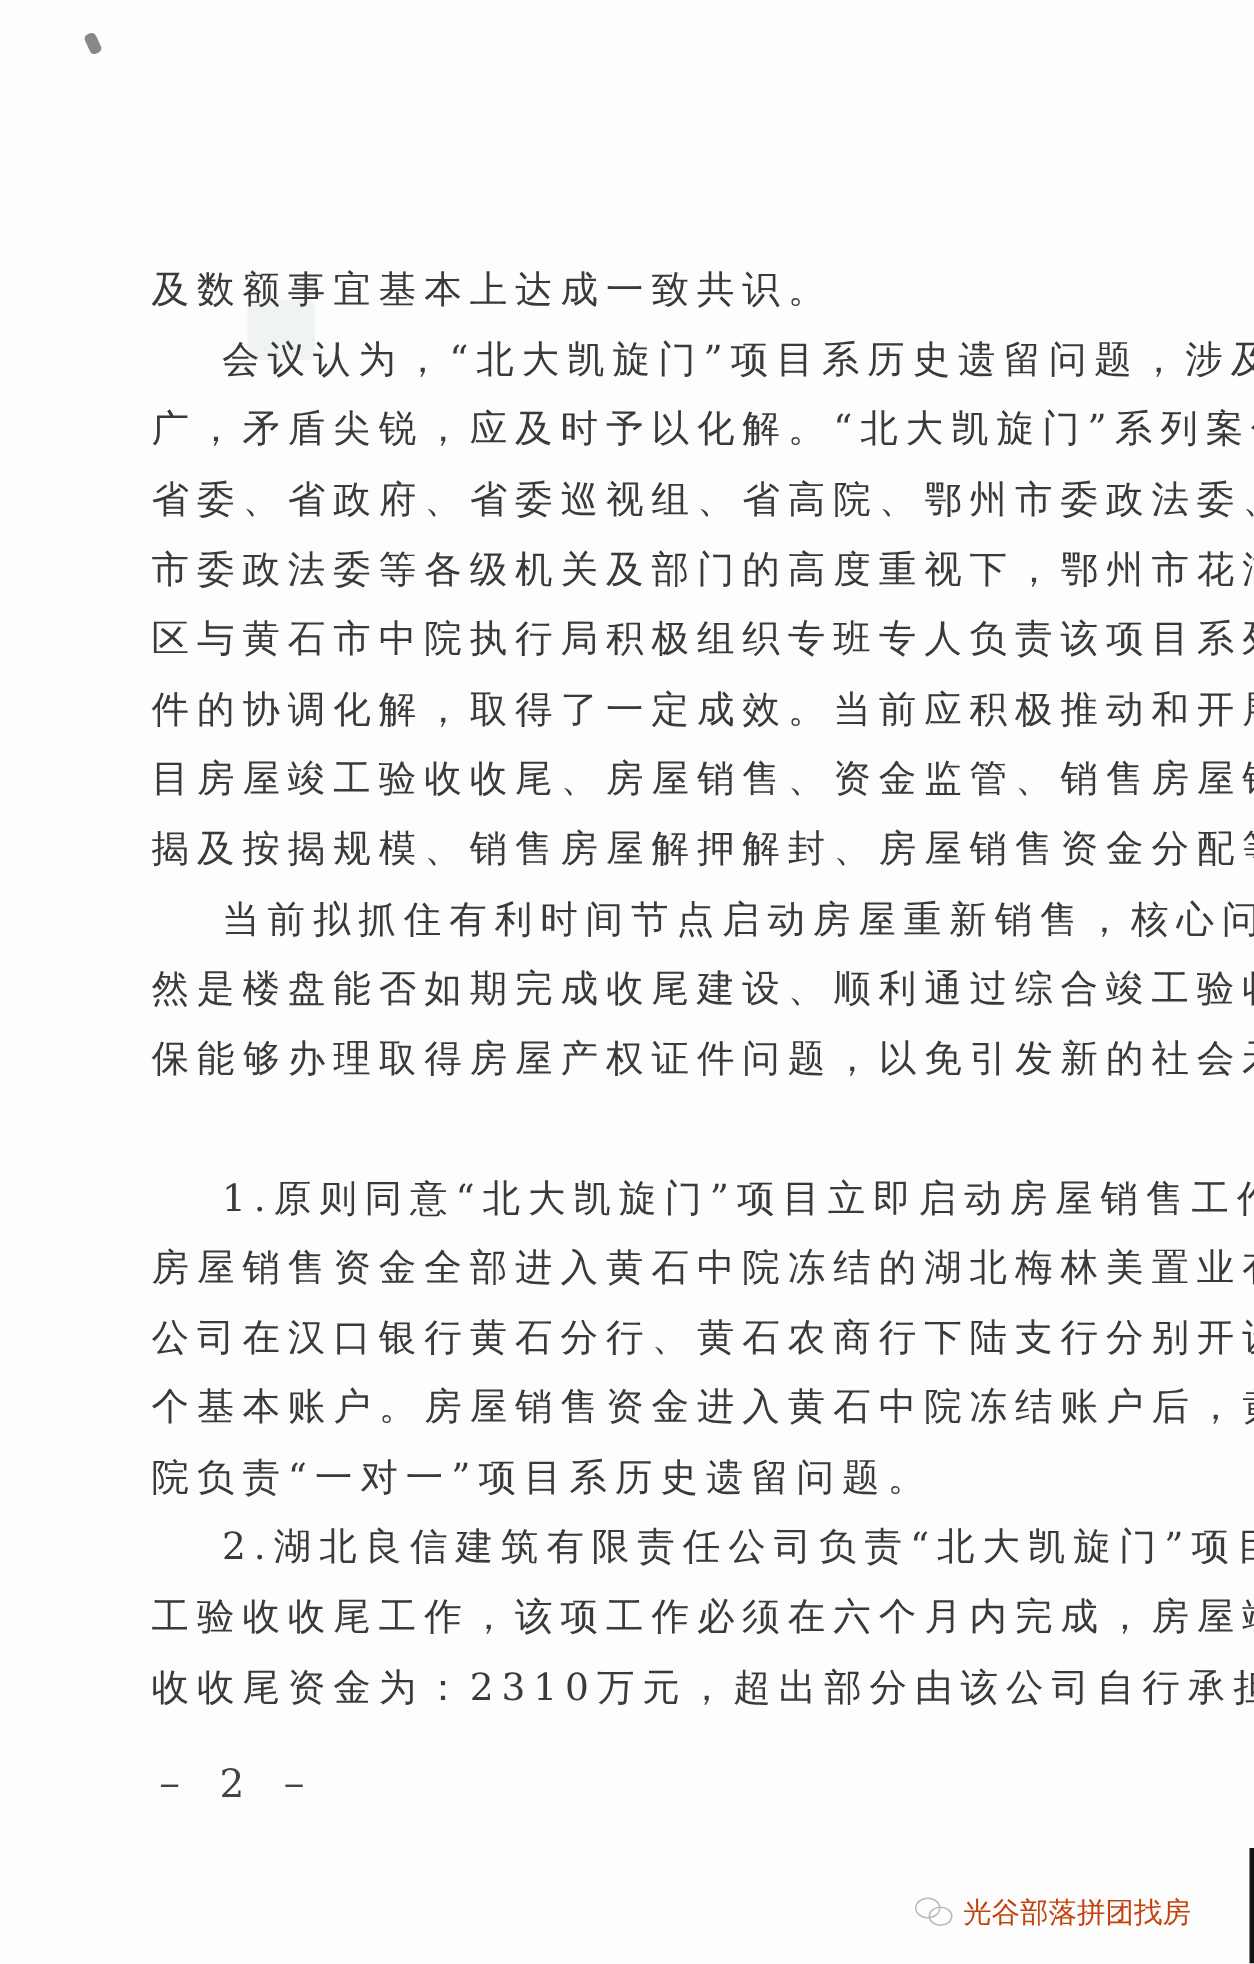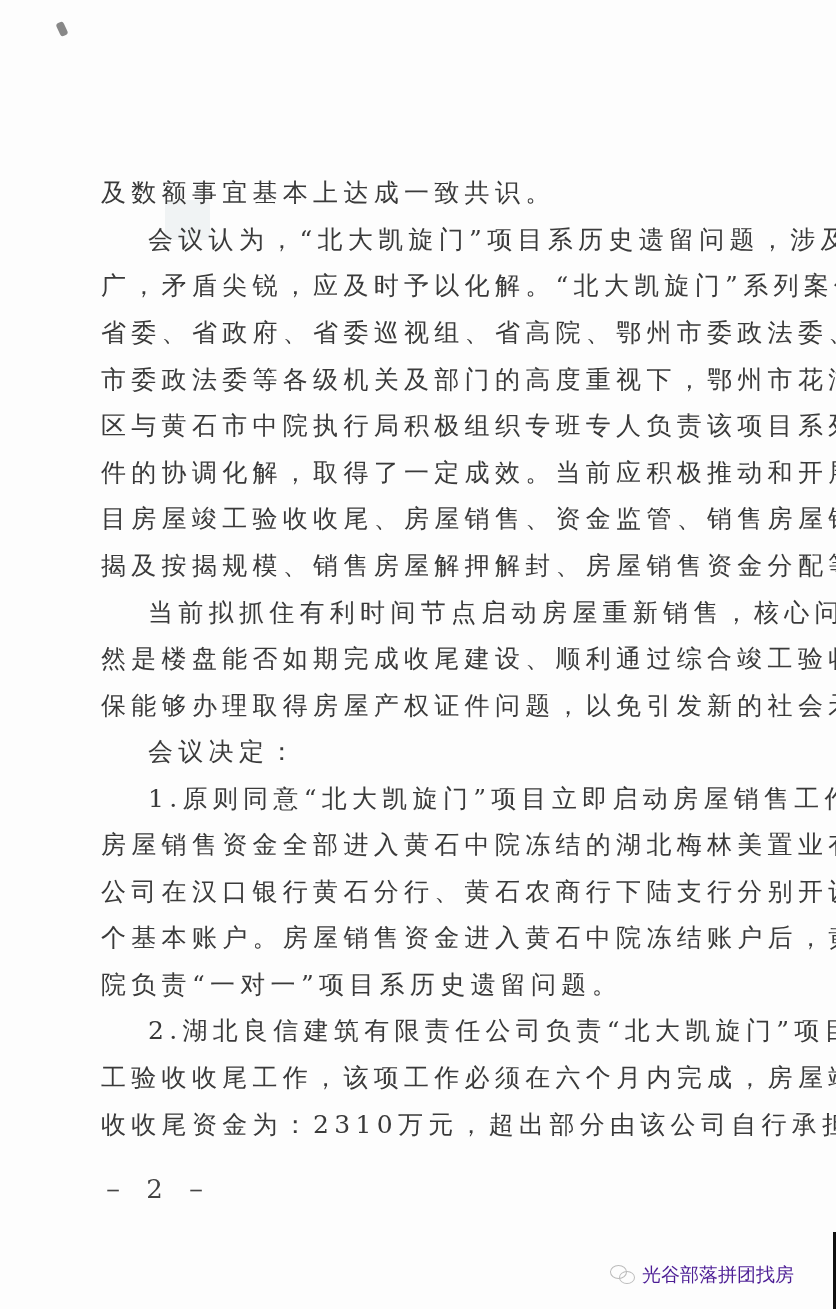--- a/index.html
+++ b/index.html
@@ -9,21 +9,21 @@
   }
   .page { position:absolute; left:0; top:0; width:836px; height:1309px; }
   .line {
     position:absolute; left:101px; width:670px; font-size:25px; line-height:30px;
     letter-spacing:5.3px; white-space:nowrap;
   }
   .indent { left:148px; }
   .page-num { position:absolute; left:100px; top:1172px; font-size:26px; letter-spacing:6px; color:#444; }
   .smudge { position:absolute; left:58px; top:22px; width:8px; height:14px; background:#555; transform:rotate(-25deg); border-radius:3px; opacity:.7; }
   .stamp-ghost { position:absolute; left:165px; top:200px; width:45px; height:40px; background:#e7ecef; opacity:.6; border-radius:4px; }
-  .watermark { position:absolute; left:610px; top:1262px; display:flex; align-items:center; gap:6px; color:#4c1d95; font-family:"DejaVu Sans",sans-serif; font-size:19px; }
+  .watermark { position:absolute; left:610px; top:1262px; display:flex; align-items:center; gap:6px; color:#c2410c; font-family:"DejaVu Sans",sans-serif; font-size:19px; }
   .wm-icon { width:26px; height:20px; position:relative; }
   .wm-icon span { position:absolute; border:1.5px solid #bbb; border-radius:50%; }
   .edge { position:absolute; right:0; top:1232px; width:3px; height:77px; background:#111; }
 </style>
 </head>
 <body>
 
 <div class="page">
   <div class="smudge"></div>
   <div class="stamp-ghost"></div>
@@ -33,21 +33,20 @@
   <div class="line" style="top:271px">广，矛盾尖锐，应及时予以化解。“北大凯旋门”系列案件在</div>
   <div class="line" style="top:318px">省委、省政府、省委巡视组、省高院、鄂州市委政法委、黄石</div>
   <div class="line" style="top:365px">市委政法委等各级机关及部门的高度重视下，鄂州市花湖开发</div>
   <div class="line" style="top:411px">区与黄石市中院执行局积极组织专班专人负责该项目系列案</div>
   <div class="line" style="top:458px">件的协调化解，取得了一定成效。当前应积极推动和开展该项</div>
   <div class="line" style="top:504px">目房屋竣工验收收尾、房屋销售、资金监管、销售房屋银行按</div>
   <div class="line" style="top:551px">揭及按揭规模、销售房屋解押解封、房屋销售资金分配等事宜。</div>
   <div class="line indent" style="top:598px">当前拟抓住有利时间节点启动房屋重新销售，核心问题仍</div>
   <div class="line" style="top:644px">然是楼盘能否如期完成收尾建设、顺利通过综合竣工验收、确</div>
   <div class="line" style="top:691px">保能够办理取得房屋产权证件问题，以免引发新的社会矛盾。</div>
-  <div class="line indent" style="top:737px">会议决定：</div>
   <div class="line indent" style="top:784px">1.原则同意“北大凯旋门”项目立即启动房屋销售工作，</div>
   <div class="line" style="top:830px">房屋销售资金全部进入黄石中院冻结的湖北梅林美置业有限</div>
   <div class="line" style="top:877px">公司在汉口银行黄石分行、黄石农商行下陆支行分别开设的两</div>
   <div class="line" style="top:923px">个基本账户。房屋销售资金进入黄石中院冻结账户后，黄石中</div>
   <div class="line" style="top:970px">院负责“一对一”项目系历史遗留问题。</div>
   <div class="line indent" style="top:1016px">2.湖北良信建筑有限责任公司负责“北大凯旋门”项目竣</div>
   <div class="line" style="top:1063px">工验收收尾工作，该项工作必须在六个月内完成，房屋竣工验</div>
   <div class="line" style="top:1110px">收收尾资金为：2310万元，超出部分由该公司自行承担，该公</div>
 
   <div class="page-num">－ 2 －</div>

